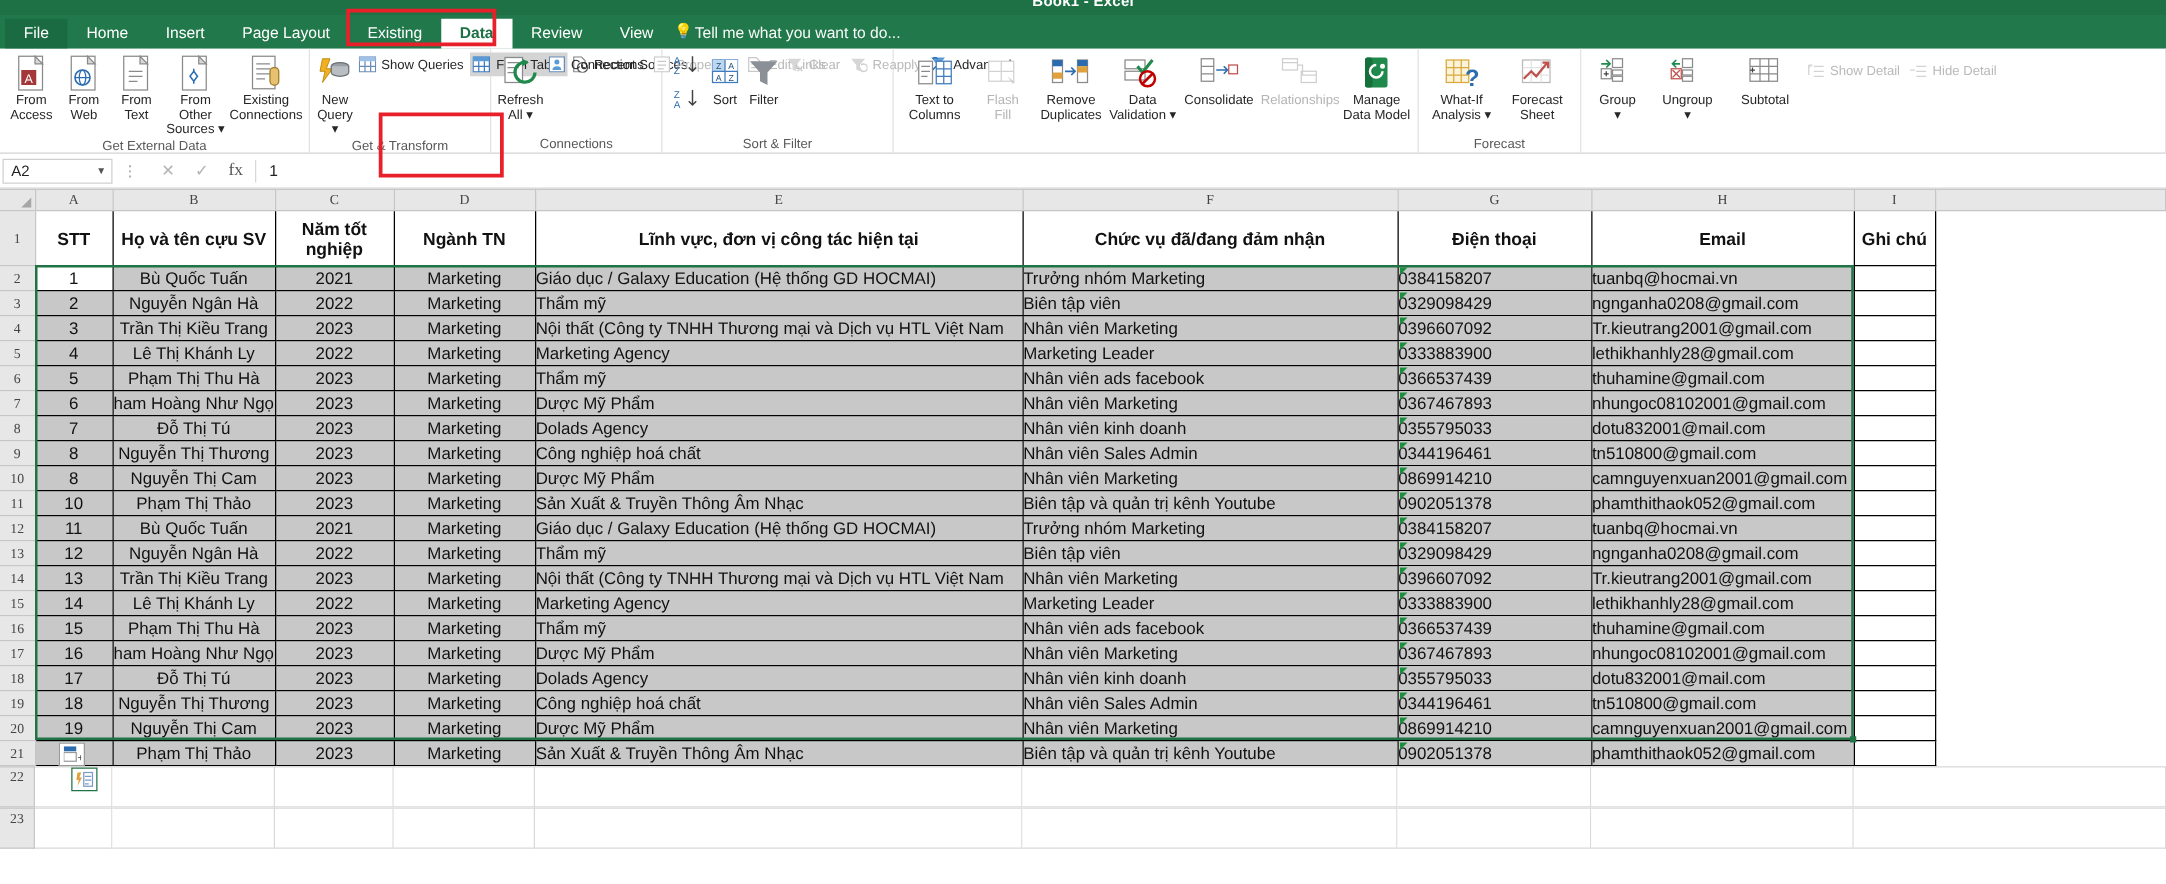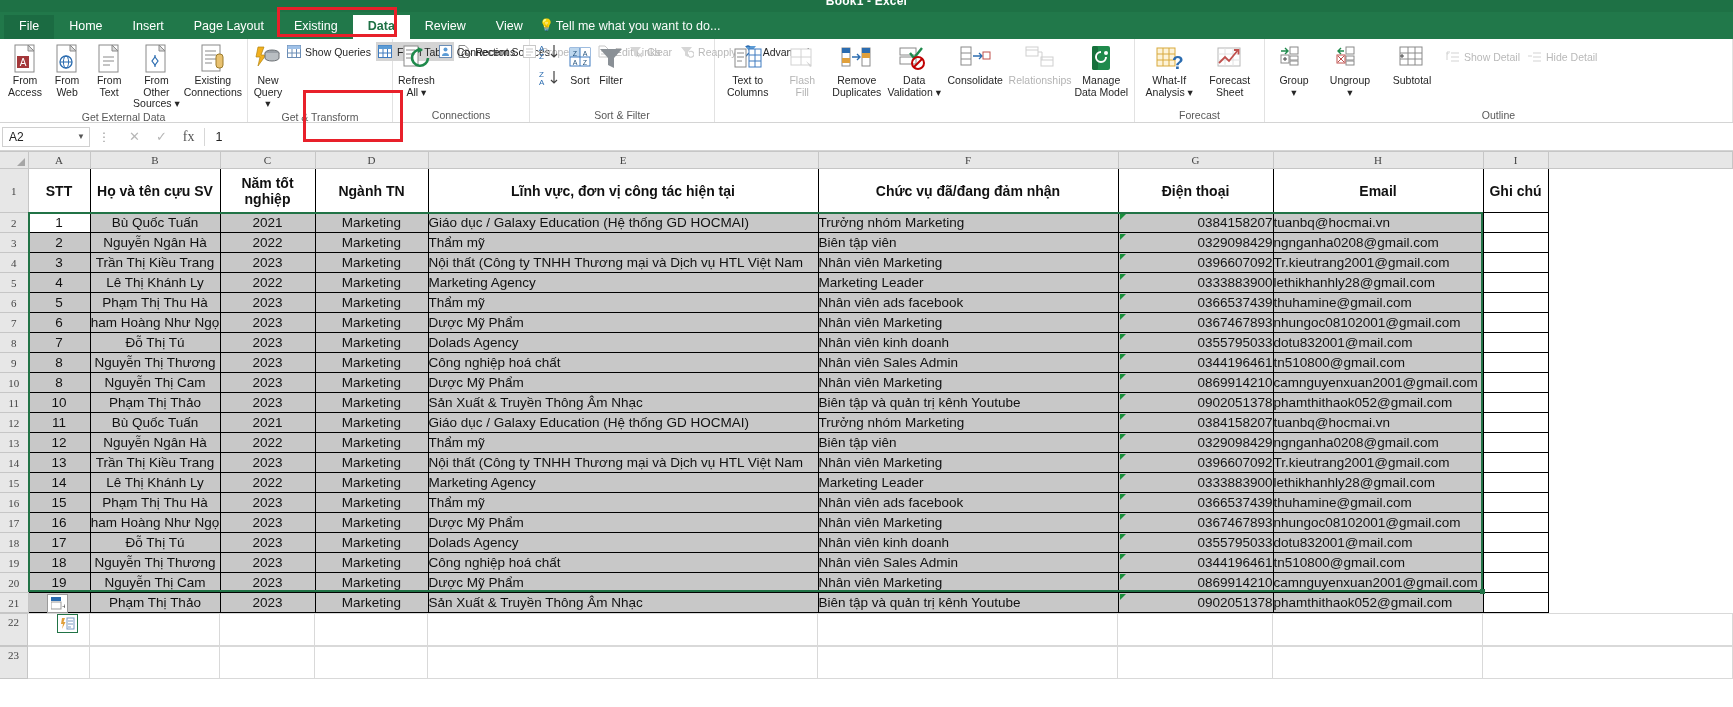--- a/index.html
+++ b/index.html
@@ -137,21 +137,21 @@
     font-family:"Liberation Sans", sans-serif;
   }
   .cell.hdr{
     background:#fff; font-weight:700; text-align:center; font-size:14px;
     white-space:normal; line-height:16px; height:44px; padding:0 2px;
     vertical-align:middle;
   }
   .cell.ctr{ text-align:center; }
   .cell.note{ background:#fff; }
   .cell.active{ background:#fff; }
-  .cell.phone{ position:relative; text-align:right;margin-top:33px; }
+  .cell.phone{ position:relative; text-align:left;margin-top:33px; }
   .cell.phone .errtri{
     position:absolute; left:1px; top:1px;
     width:0;height:0;border-top:6px solid #1a8f3c;border-right:6px solid transparent;
   }
 
   
   .selbox{
     position:absolute; border:2px solid #217346; pointer-events:none; z-index:8;
   }
   .selhandle{
@@ -664,21 +664,20 @@
                   <line x1="5" y1="7" x2="13" y2="7"></line>
                   <line x1="5" y1="11" x2="13" y2="11"></line>
                 </g>
                 <line x1="0" y1="6" x2="4" y2="6" stroke="#d3d3d3"></line>
               </svg>
           </span>
           <span>Hide Detail</span>
         </div>
       </div>
     </div>
-    <div class="rg-label">Outline</div>
   </div>
 
   <div class="redbox" style="left:303px; top:51px; width:100px; width:auto; right:1330px; height:52px;"></div>
 </div>
 
 <div class="redbox" style="left:277px; top:7px; width:120px; height:30px;"></div>
 
 <div class="fbar">
   <div class="namebox">
     <span>A2</span>

